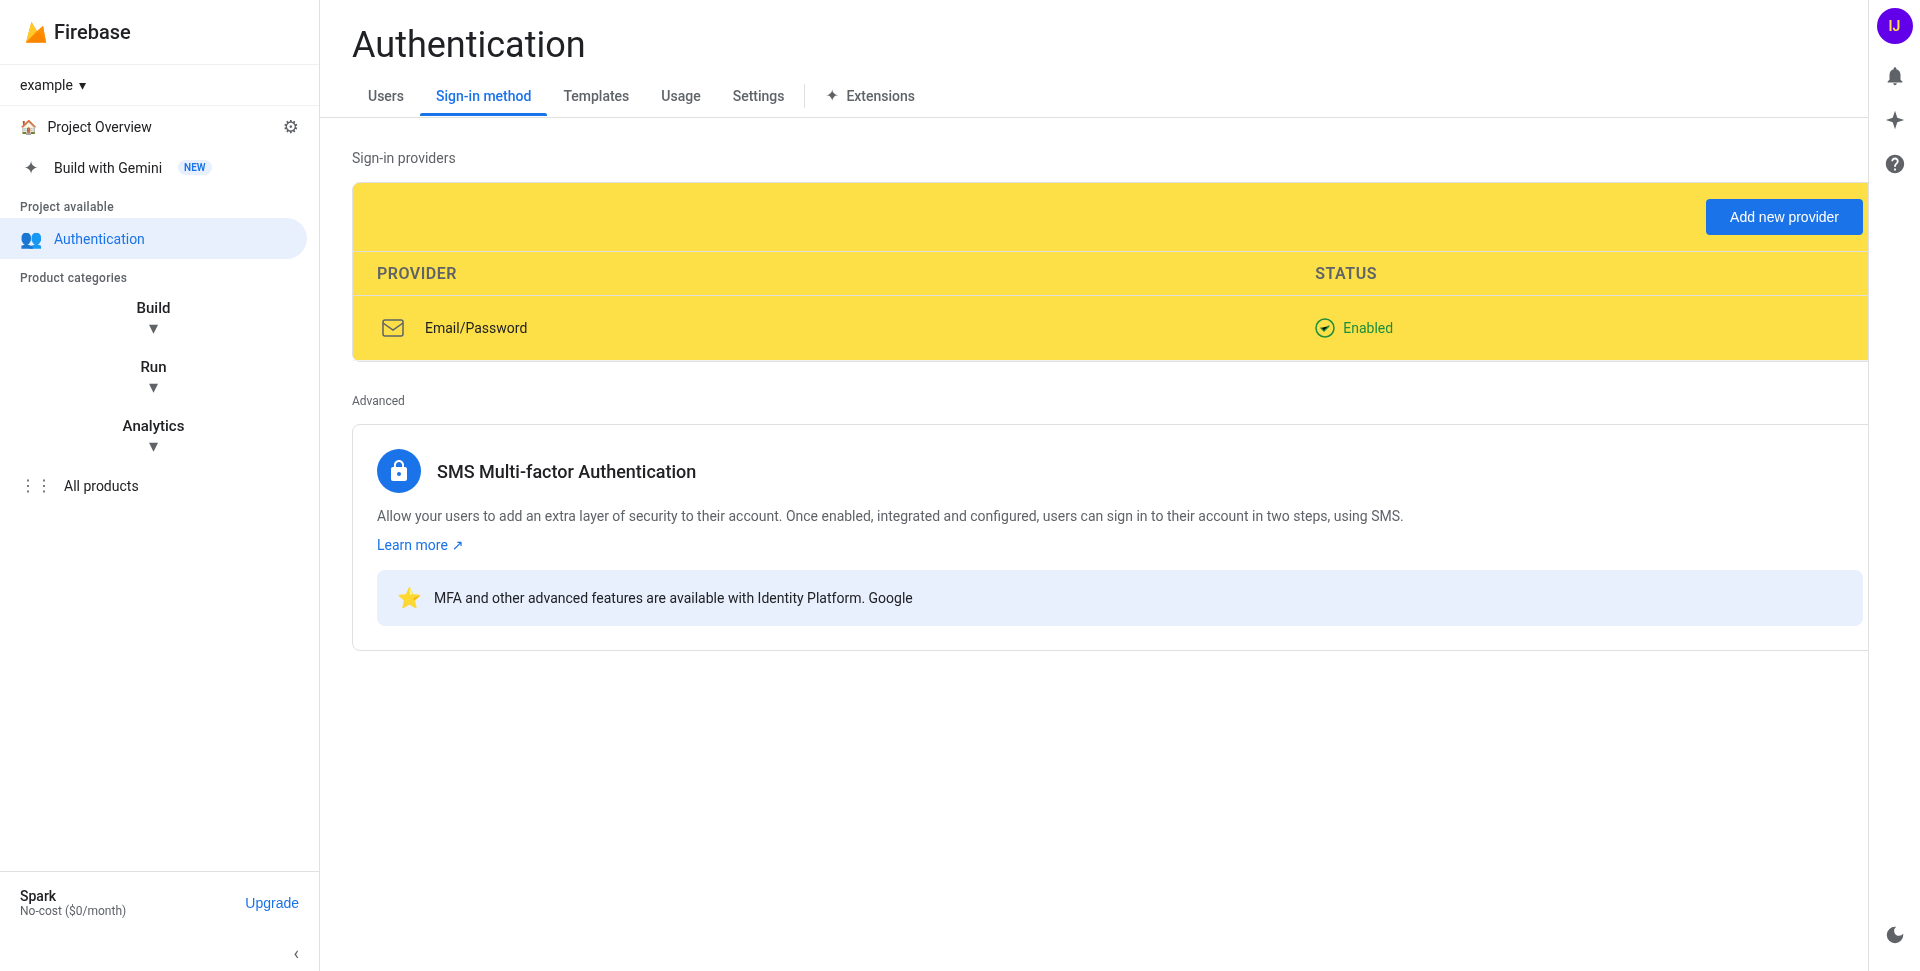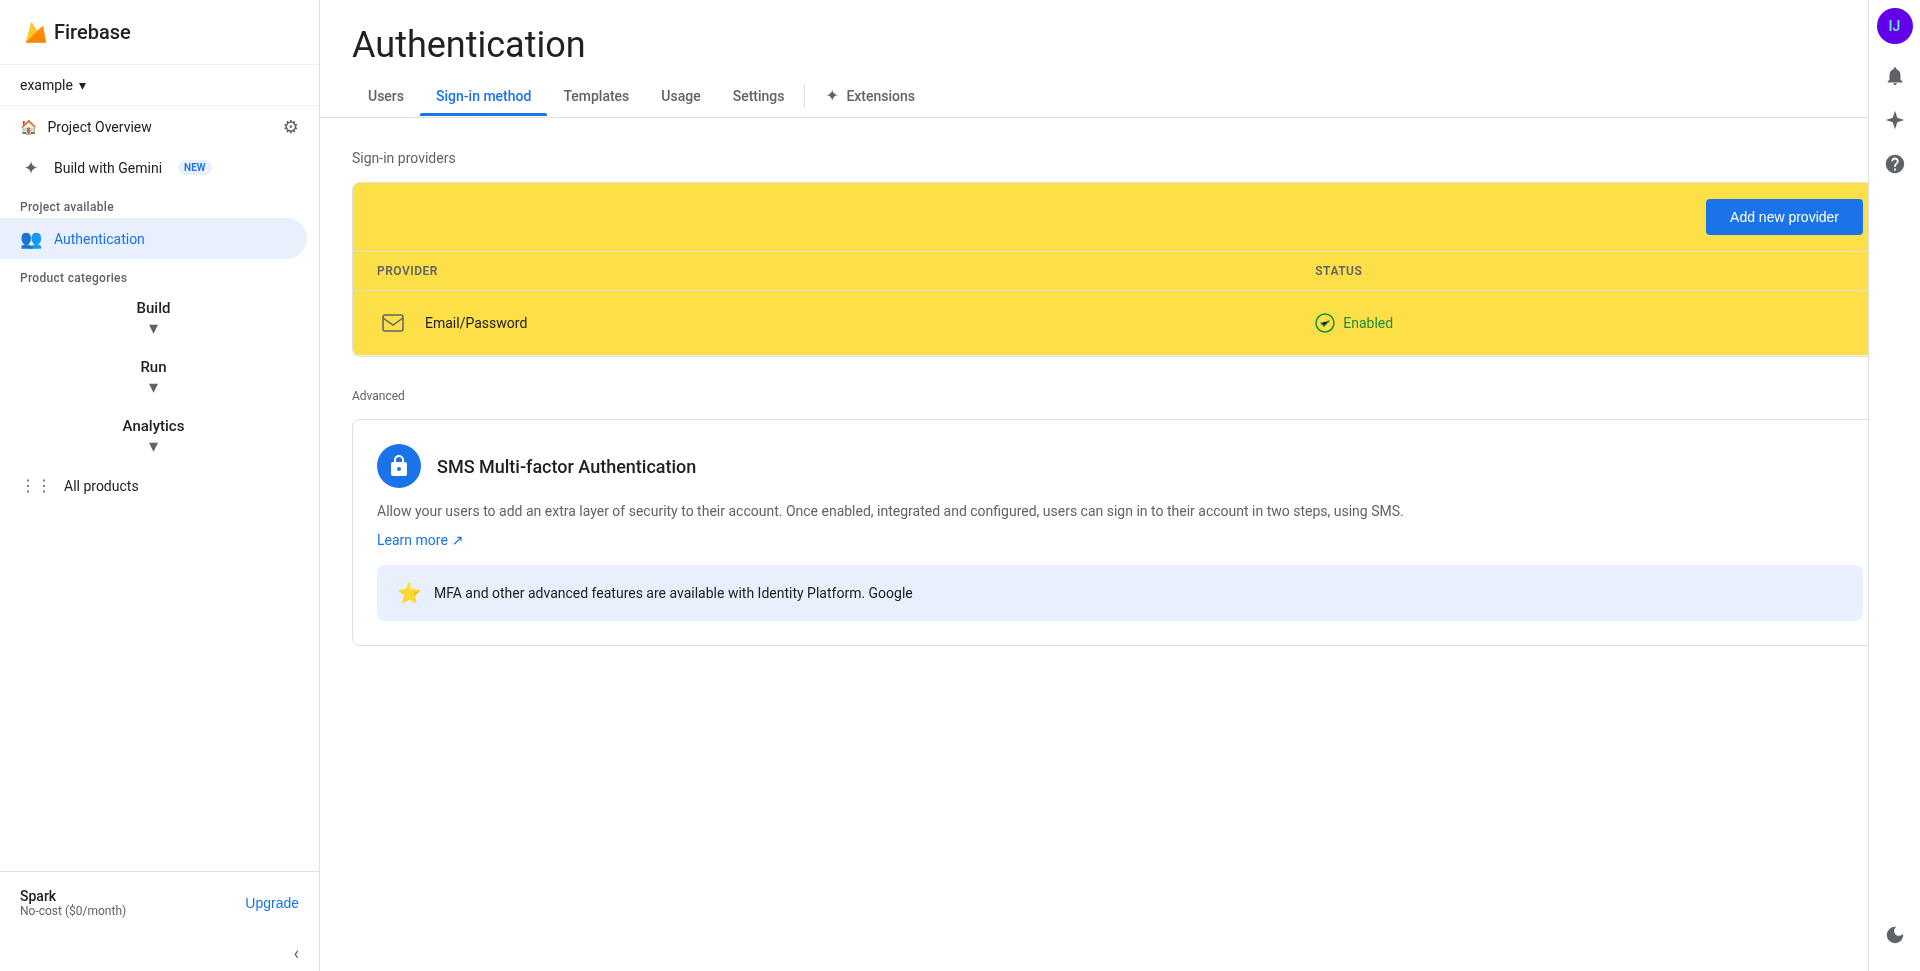--- a/index.html
+++ b/index.html
@@ -237,21 +237,21 @@
       cursor: pointer;
       white-space: nowrap;
     }
     .providers-table {
       width: 100%;
       border-collapse: collapse;
     }
     .providers-table th {
       text-align: left;
       padding: 12px 24px;
-      font-size: 12px;
+      font-size: 16px;
       font-weight: 600;
       color: #5f6368;
       border-top: 1px solid #e0e0e0;
       border-bottom: 1px solid #e0e0e0;
       text-transform: uppercase;
       letter-spacing: 0.5px;
     }
     .providers-table td {
       padding: 16px 24px;
       font-size: 14px;
@@ -362,21 +362,21 @@
       z-index: 10;
     }
     .avatar-circle {
       width: 36px;
       height: 36px;
       background: #6200ea;
       border-radius: 50%;
       display: flex;
       align-items: center;
       justify-content: center;
-      color: #5eead4;
+      color: #fde047;
       font-size: 14px;
       font-weight: 600;
       cursor: pointer;
       margin-bottom: 8px;
     }
     .topright-icon {
       width: 40px;
       height: 40px;
       border-radius: 50%;
       display: flex;

